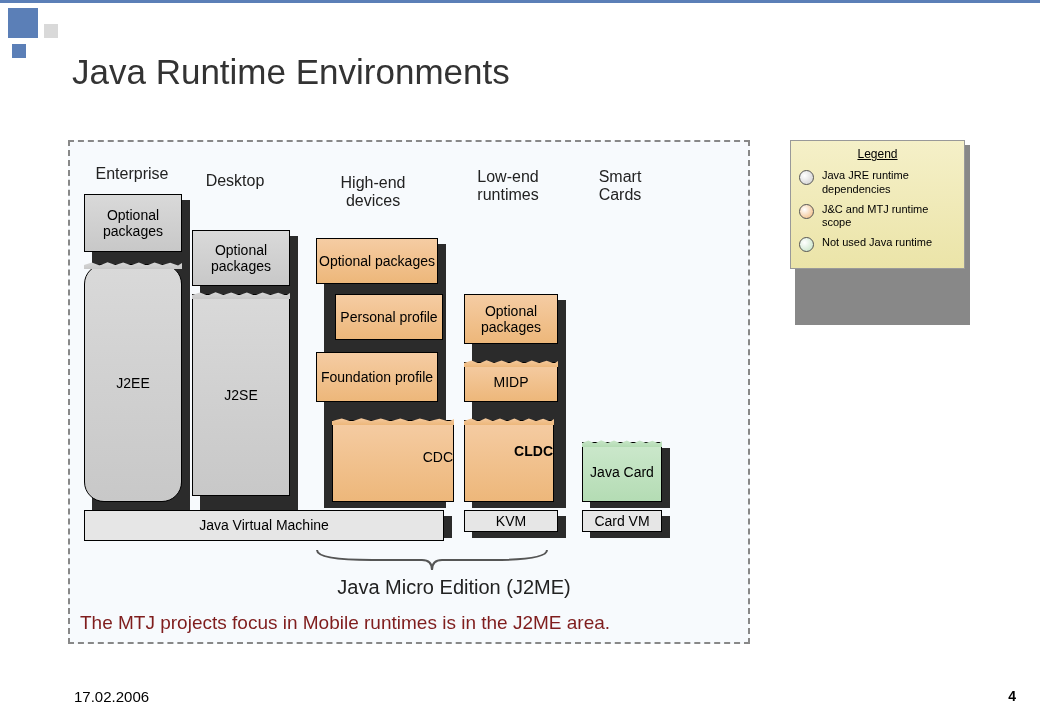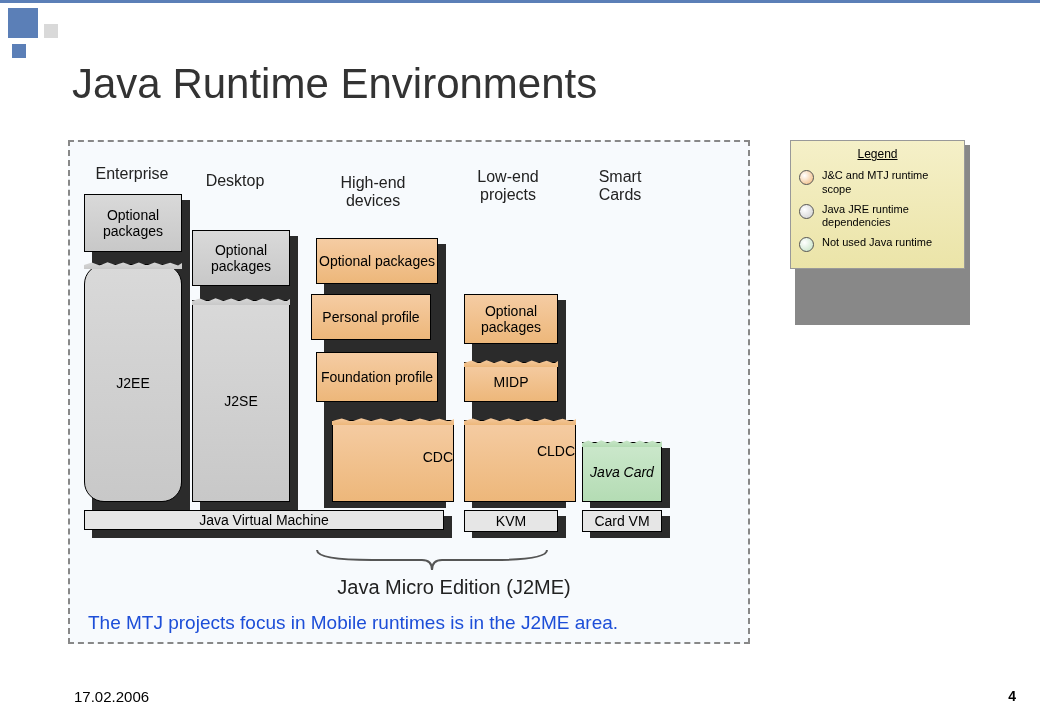--- a/index.html
+++ b/index.html
@@ -4,46 +4,46 @@
 <style>
 * { box-sizing: border-box; margin: 0; padding: 0; }
 body { font-family: Arial, sans-serif; width: 1040px; height: 720px; background: #fff; position: relative; overflow: hidden; }
 
 .decoration { position: absolute; top: 0; left: 0; width: 60px; height: 60px; }
 .deco-sq1 { position: absolute; width: 30px; height: 30px; background: #5b7fb7; top: 8px; left: 8px; }
 .deco-sq2 { position: absolute; width: 14px; height: 14px; background: #5b7fb7; top: 44px; left: 12px; }
 .deco-sq3 { position: absolute; width: 14px; height: 14px; background: #b4b4b4; opacity: 0.5; top: 24px; left: 44px; }
 .deco-line { position: absolute; top: 0; left: 0; width: 1040px; height: 3px; background: #5b7fb7; top: 0; }
 
-.title { position: absolute; top: 52px; left: 72px; font-size: 42px; color: #333; font-weight: 400; margin-top: 8px; }
+.title { position: absolute; top: 52px; left: 72px; font-size: 35px; color: #333; font-weight: 400; }
 
 .diagram-frame { position: absolute; top: 140px; left: 68px; width: 682px; height: 504px; border: 2px dashed #888; background: rgba(200,220,240,0.15); }
 .col-header { font-size: 16px; text-align: center; color: #222; margin-bottom: 6px; }
 .block { position: absolute; border: 1px solid #000; text-align: center; font-size: 14px; display: flex; align-items: center; justify-content: center; flex-direction: column; line-height: 1.15; }
 .shadow-bg { position: absolute; background: #2b2b2b; }
 .gray-grad { background: linear-gradient(to bottom, #d9d9d9 0%, #c8c8c8 100%); }
 .gray-light { background: #e6e6e6; }
 .orange-grad { background: linear-gradient(to bottom, #f5cca3 0%, #edb77a 100%); }
-.green-grad { background: linear-gradient(to bottom, #cce8cc 0%, #b4dcb4 100%); font-style: italic; }
+.green-grad { background: linear-gradient(to bottom, #cce8cc 0%, #b4dcb4 100%); }
 
 .torn-top::before { content: ''; position: absolute; top: -4px; left: -1px; right: -1px; height: 8px; background: inherit; clip-path: polygon(0 50%, 8% 20%, 16% 55%, 24% 15%, 32% 50%, 40% 18%, 48% 52%, 56% 20%, 64% 55%, 72% 18%, 80% 50%, 88% 22%, 96% 55%, 100% 25%, 100% 100%, 0 100%); border-top: 0; }
 
 .legend-box { position: absolute; top: 140px; left: 790px; width: 175px; background: linear-gradient(to bottom, #f5f0c8 0%, #ebe4a8 100%); border: 1px solid #999; padding: 6px 8px 10px; }
 .legend-shadow { position: absolute; top: 145px; left: 795px; width: 175px; height: 180px; background: #888; z-index: -1; }
 .legend-title { text-align: center; font-size: 12px; text-decoration: underline; margin-bottom: 8px; }
 .legend-row { display: flex; align-items: flex-start; gap: 8px; margin-bottom: 6px; font-size: 11px; line-height: 1.25; }
 .legend-circle { width: 15px; height: 15px; border: 1px solid #555; border-radius: 50%; flex-shrink: 0; margin-top: 1px; }
 .lc-gray { background: radial-gradient(circle at 35% 35%, #fff, #ccc); }
 .lc-orange { background: radial-gradient(circle at 35% 35%, #fff, #f0b575); }
 .lc-green { background: radial-gradient(circle at 35% 35%, #fff, #c0e0c0); }
 
 .brace { position: absolute; left: 312px; top: 548px; width: 240px; height: 24px; }
 .brace svg { width: 100%; height: 100%; }
 .j2me-label { position: absolute; top: 576px; left: 314px; font-size: 20px; color: #222; width: 280px; text-align: center; }
-.bottom-text { position: absolute; top: 612px; left: 88px; font-size: 19px; color: #1d4ed8; }
+.bottom-text { position: absolute; top: 612px; left: 80px; font-size: 19px; color: #7f1d1d; }
 
 .date-label { position: absolute; top: 688px; left: 74px; font-size: 15px; }
 .page-num { position: absolute; top: 688px; right: 24px; font-size: 14px; font-weight: bold; }
 </style>
 </head>
 <body>
 
 <div class="deco-line"></div>
 <div class="decoration">
   <div class="deco-sq1"></div>
@@ -51,70 +51,70 @@
     <div class="deco-sq3"></div>
 </div>
 
 <h1 class="title">Java Runtime Environments</h1>
 
 <div class="diagram-frame"></div>
 
 <div class="col-header" style="position:absolute; top:165px; left:82px; width:100px;">Enterprise</div>
 <div class="col-header" style="position:absolute; top:172px; left:190px; width:90px;">Desktop</div>
 <div class="col-header" style="position:absolute; top:174px; left:318px; width:110px;">High-end devices</div>
-<div class="col-header" style="position:absolute; top:168px; left:458px; width:100px;">Low-end projects</div>
+<div class="col-header" style="position:absolute; top:168px; left:458px; width:100px;">Low-end runtimes</div>
 <div class="col-header" style="position:absolute; top:168px; left:580px; width:80px;">Smart Cards</div>
 
 <div class="shadow-bg" style="top:200px; left:92px; width:98px; height:310px;"></div>
 <div class="block gray-grad" style="top:194px; left:84px; width:98px; height:58px;">Optional packages</div>
 <div class="block gray-grad torn-top" style="top:264px; left:84px; width:98px; height:238px;border-radius:20px;">J2EE</div>
 
 <div class="shadow-bg" style="top:236px; left:200px; width:98px; height:274px;"></div>
 <div class="block gray-grad" style="top:230px; left:192px; width:98px; height:56px;">Optional packages</div>
-<div class="block gray-grad torn-top" style="top:300px; left:192px; width:98px; height:202px;">J2SE</div>
+<div class="block gray-grad torn-top" style="top:294px; left:192px; width:98px; height:202px;">J2SE</div>
 
 <div class="shadow-bg" style="top:516px; left:92px; width:360px; height:22px;"></div>
-<div class="block gray-light" style="top:510px; left:84px; width:360px; height:20px; font-size:14px;">Java Virtual Machine</div>
+<div class="block gray-light" style="top:510px; left:84px; width:360px; height:31px; font-size:14px;">Java Virtual Machine</div>
 
 <div class="shadow-bg" style="top:244px; left:324px; width:122px; height:264px;"></div>
 <div class="block orange-grad" style="top:238px; left:316px; width:122px; height:46px;">Optional packages</div>
-<div class="block orange-grad" style="top:294px; left:311px; width:120px; height:46px;">Personal profile</div>
+<div class="block orange-grad" style="top:294px; left:335px; width:108px; height:46px;">Personal profile</div>
 <div class="block orange-grad" style="top:352px; left:316px; width:122px; height:50px;">Foundation profile</div>
 <div class="block orange-grad torn-top" style="top:420px; left:332px; width:122px; height:82px; align-items:flex-end; padding-bottom:8px;">CDC</div>
 
 <div class="shadow-bg" style="top:300px; left:472px; width:94px; height:208px;"></div>
 <div class="block orange-grad" style="top:294px; left:464px; width:94px; height:50px;">Optional packages</div>
 <div class="block orange-grad torn-top" style="top:362px; left:464px; width:94px; height:40px;">MIDP</div>
-<div class="block orange-grad torn-top" style="top:420px; left:464px; width:112px; height:82px; align-items:flex-end; padding-bottom:20px;">CLDC</div>
+<div class="block orange-grad torn-top" style="top:420px; left:464px; width:90px; height:82px; align-items:flex-end; padding-bottom:20px;font-weight:bold;">CLDC</div>
 <div class="shadow-bg" style="top:516px; left:472px; width:94px; height:22px;"></div>
 <div class="block gray-light" style="top:510px; left:464px; width:94px; height:22px;">KVM</div>
 
 <div class="shadow-bg" style="top:448px; left:590px; width:80px; height:60px;"></div>
 <div class="block green-grad torn-top" style="top:442px; left:582px; width:80px; height:60px;">Java Card</div>
 <div class="shadow-bg" style="top:516px; left:590px; width:80px; height:22px;"></div>
 <div class="block gray-light" style="top:510px; left:582px; width:80px; height:22px;">Card VM</div>
 
 <div class="brace">
 <svg viewBox="0 0 240 24">
       <path d="M 5 2 Q 5 12 60 12 L 110 12 Q 120 12 120 22 Q 120 12 130 12 L 180 12 Q 235 12 235 2" fill="none" stroke="#555" stroke-width="2"></path>
     </svg>
 </div>
 <div class="j2me-label">Java Micro Edition (J2ME)</div>
 <div class="bottom-text">The MTJ projects focus in Mobile runtimes is in the J2ME area.</div>
 
 <div class="legend-shadow"></div>
 <div class="legend-box">
   <div class="legend-title">Legend</div>
   <div class="legend-row">
+    <div class="legend-circle lc-gray"></div>
+    <div>Java JRE runtime dependencies</div>
+  </div>
+  <div class="legend-row">
     <div class="legend-circle lc-orange"></div>
     <div>J&amp;C and MTJ runtime scope</div>
-  </div>
-  <div class="legend-row">
-    <div class="legend-circle lc-gray"></div>
-    <div>Java JRE runtime dependencies</div>
   </div>
   <div class="legend-row">
     <div class="legend-circle lc-green"></div>
     <div>Not used Java runtime</div>
   </div>
 </div>
 
 <div class="date-label">17.02.2006</div>
 <div class="page-num">4</div>
 

